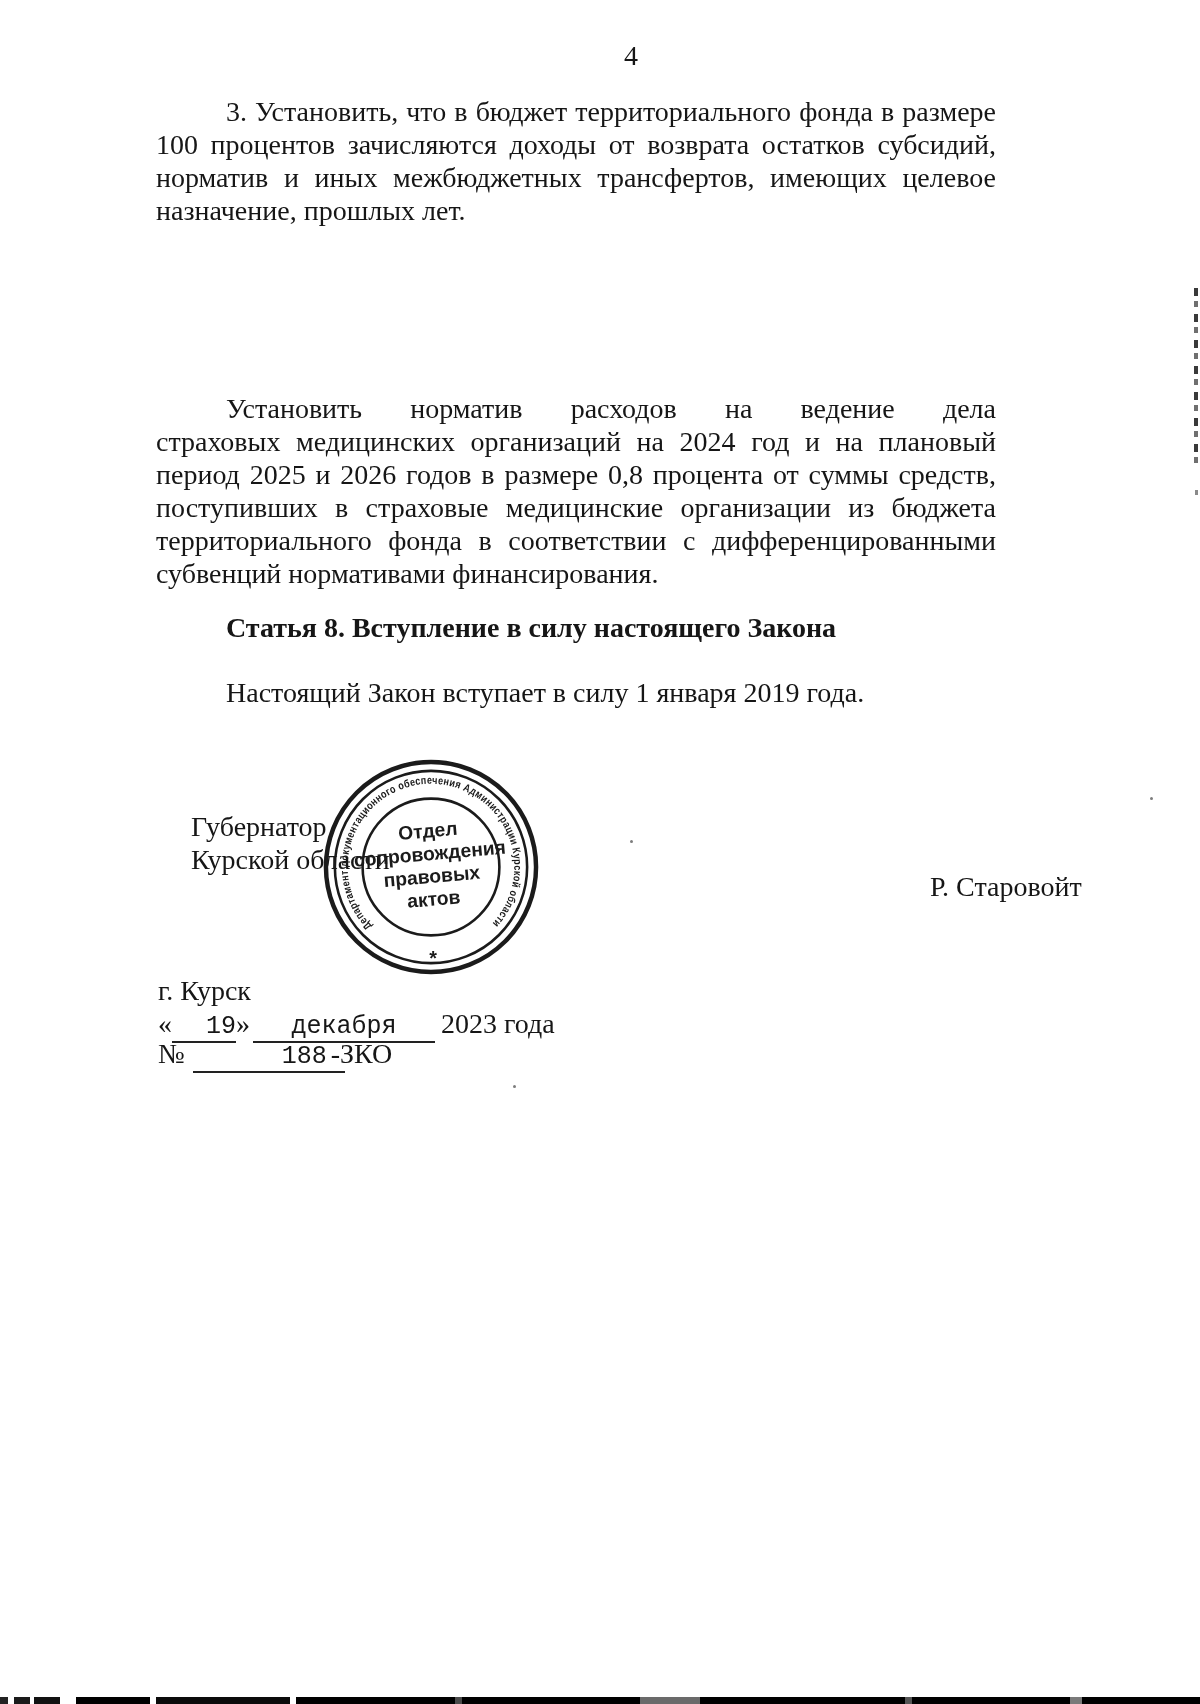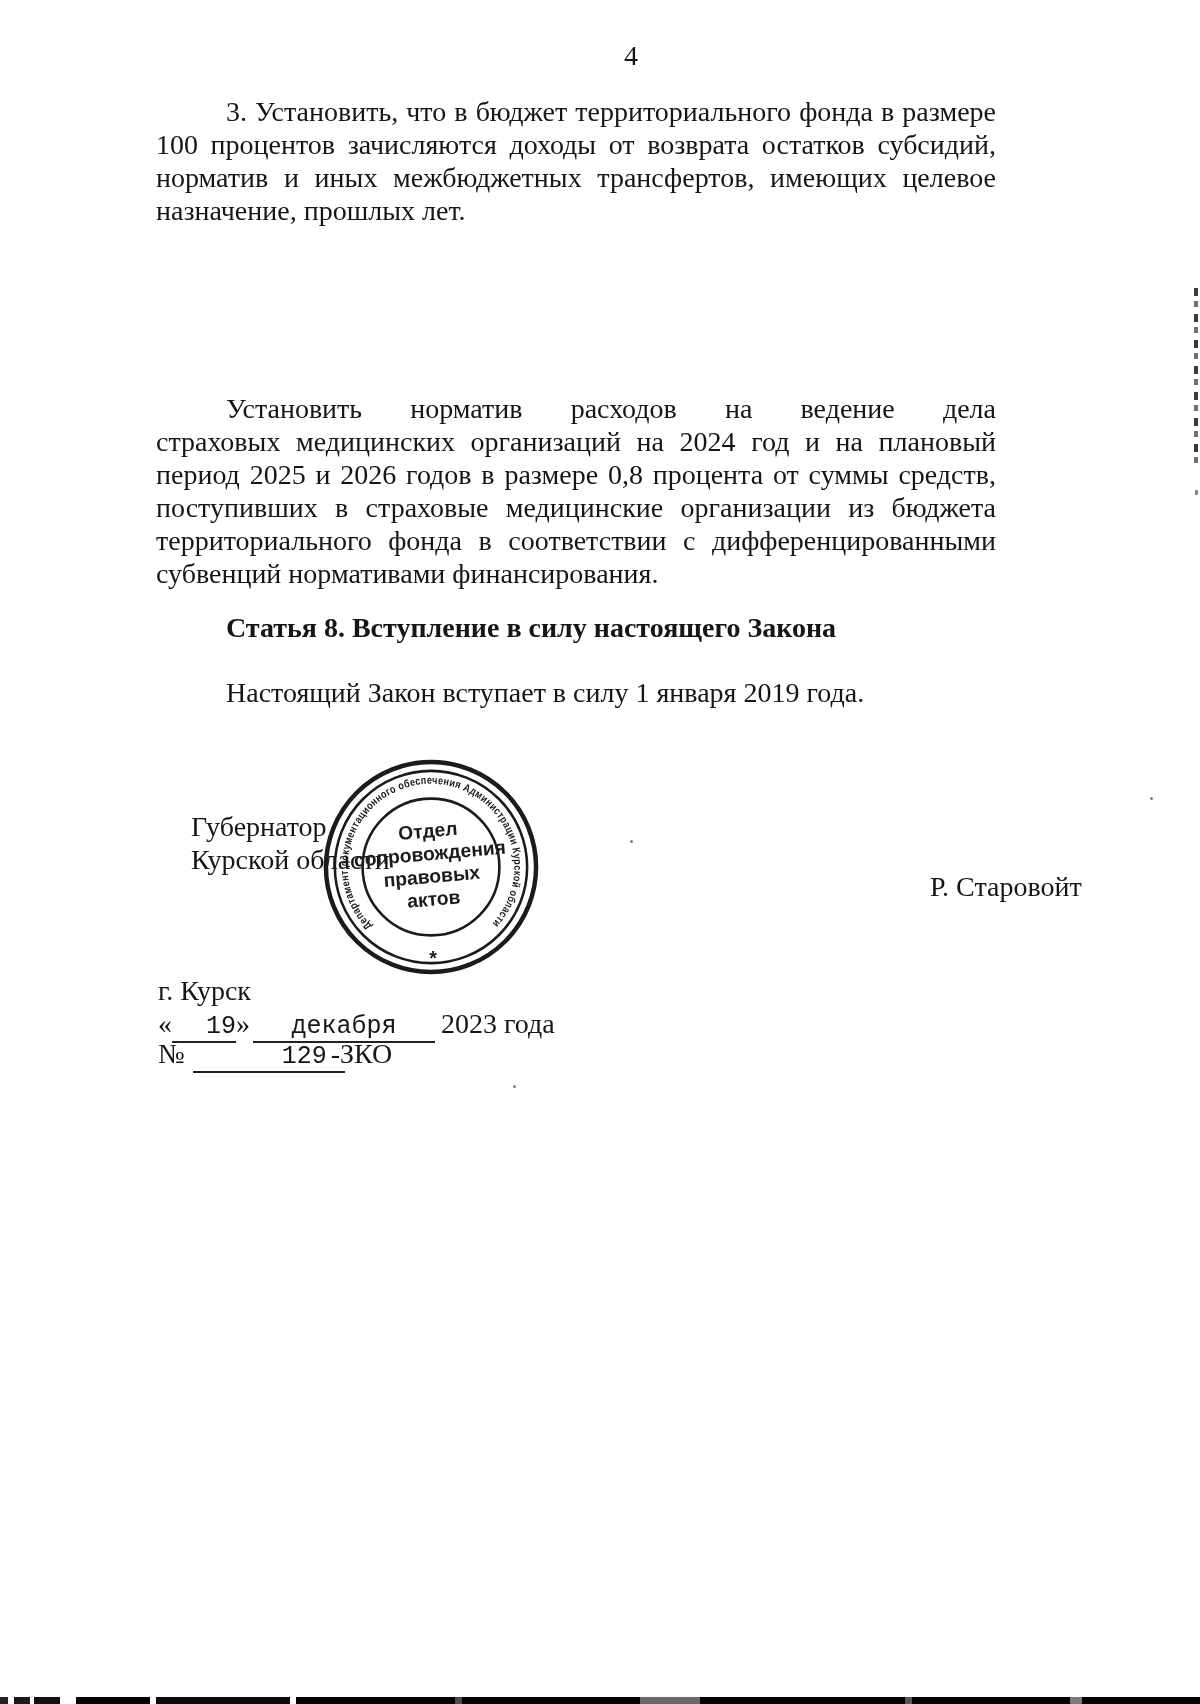--- a/index.html
+++ b/index.html
@@ -112,21 +112,21 @@
     </svg>
   </div>
 
   <div class="footer-line fl-city">г. Курск</div>
 
   <div class="footer-line fl-date">
     <span>«</span><span class="fill u u-day">19</span><span>»</span><span class="fill u u-month">декабря</span><span class="yeartxt">2023 года</span>
   </div>
 
   <div class="footer-line fl-num">
-    <span>№</span><span class="fill u u-number">129</span><span class="after-u">-ЗКО</span>
+    <span>№</span><span class="fill u u-number">188</span><span class="after-u">-ЗКО</span>
   </div>
 
   <div class="artifact-right"></div>
   <div class="artifact-right-speck"></div>
   <div class="artifact-bottom"></div>
   <div class="speck" style="left:630px;top:840px;"></div>
   <div class="speck" style="left:1150px;top:797px;"></div>
   <div class="speck" style="left:513px;top:1085px;"></div>
 
 </div>

